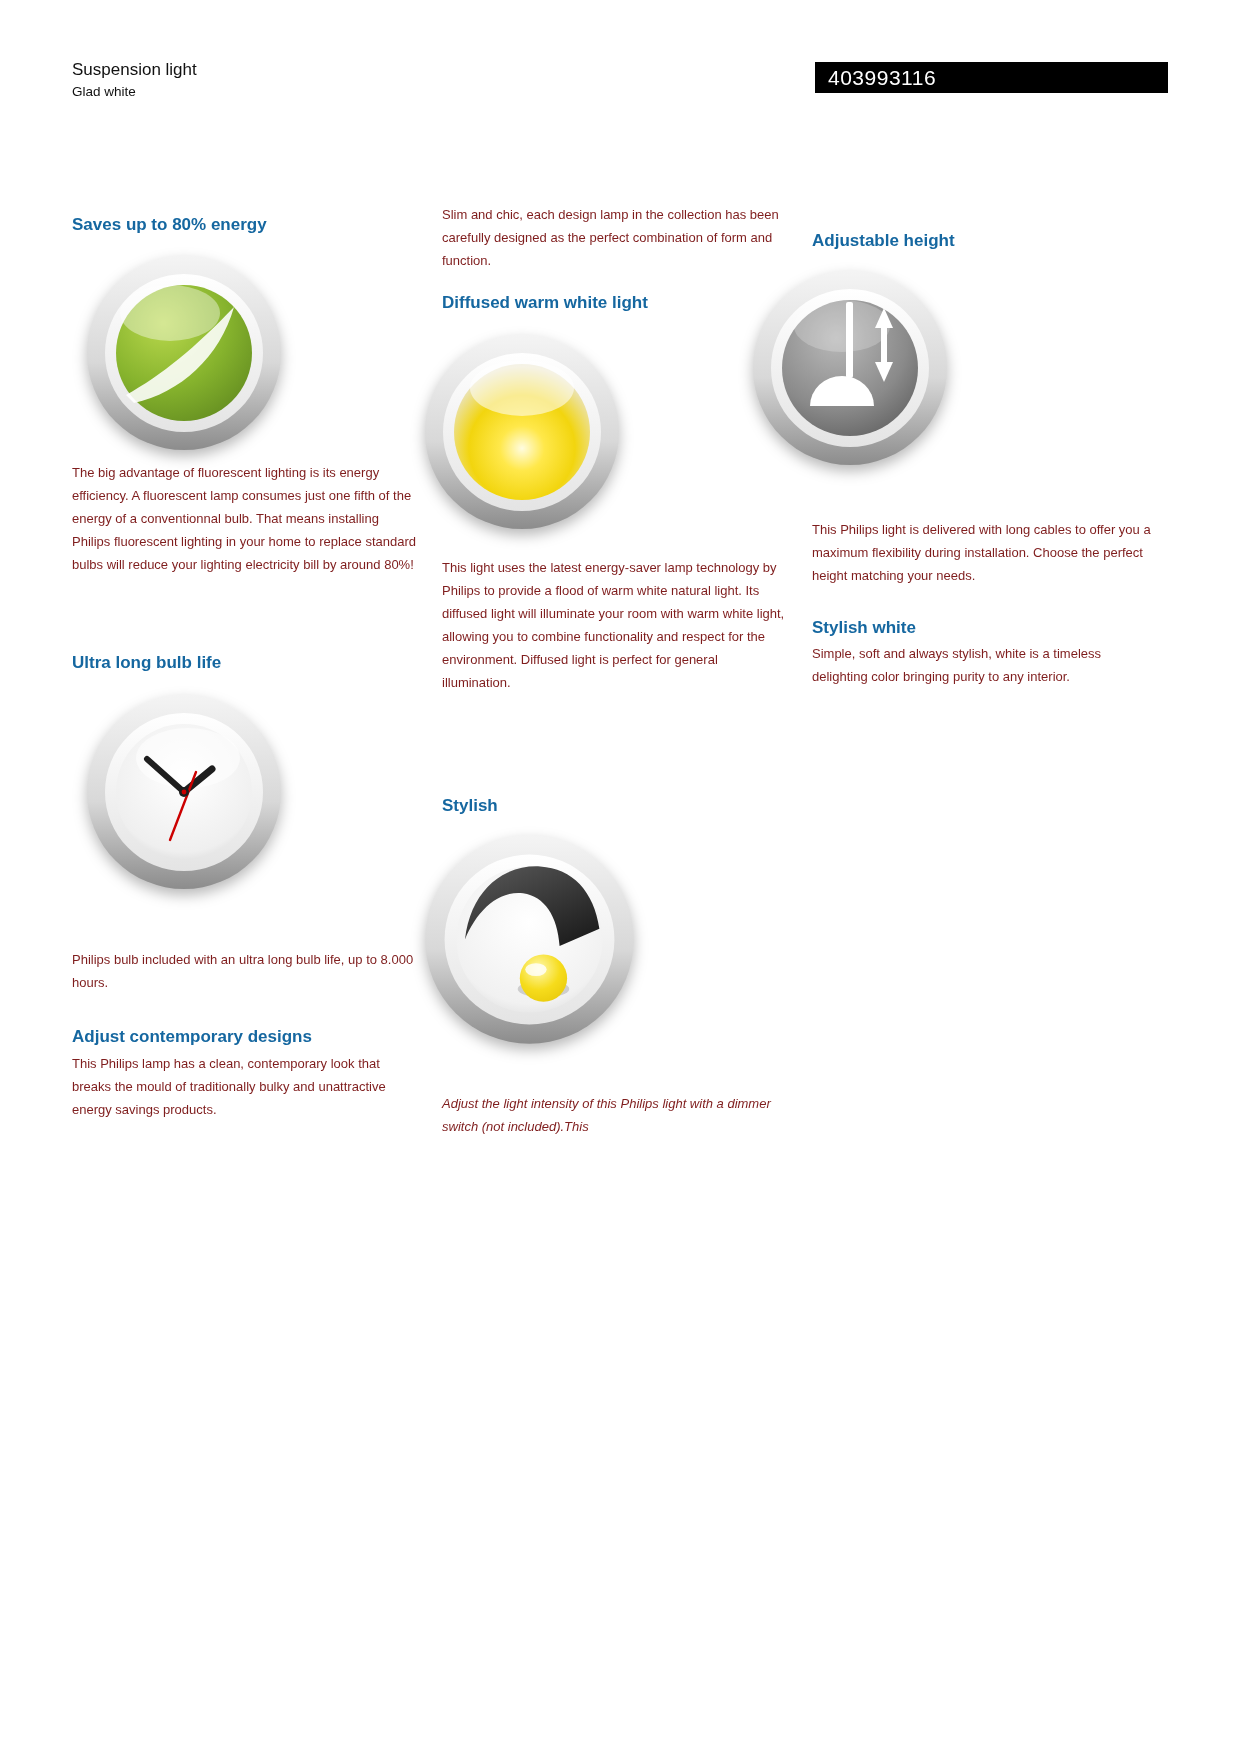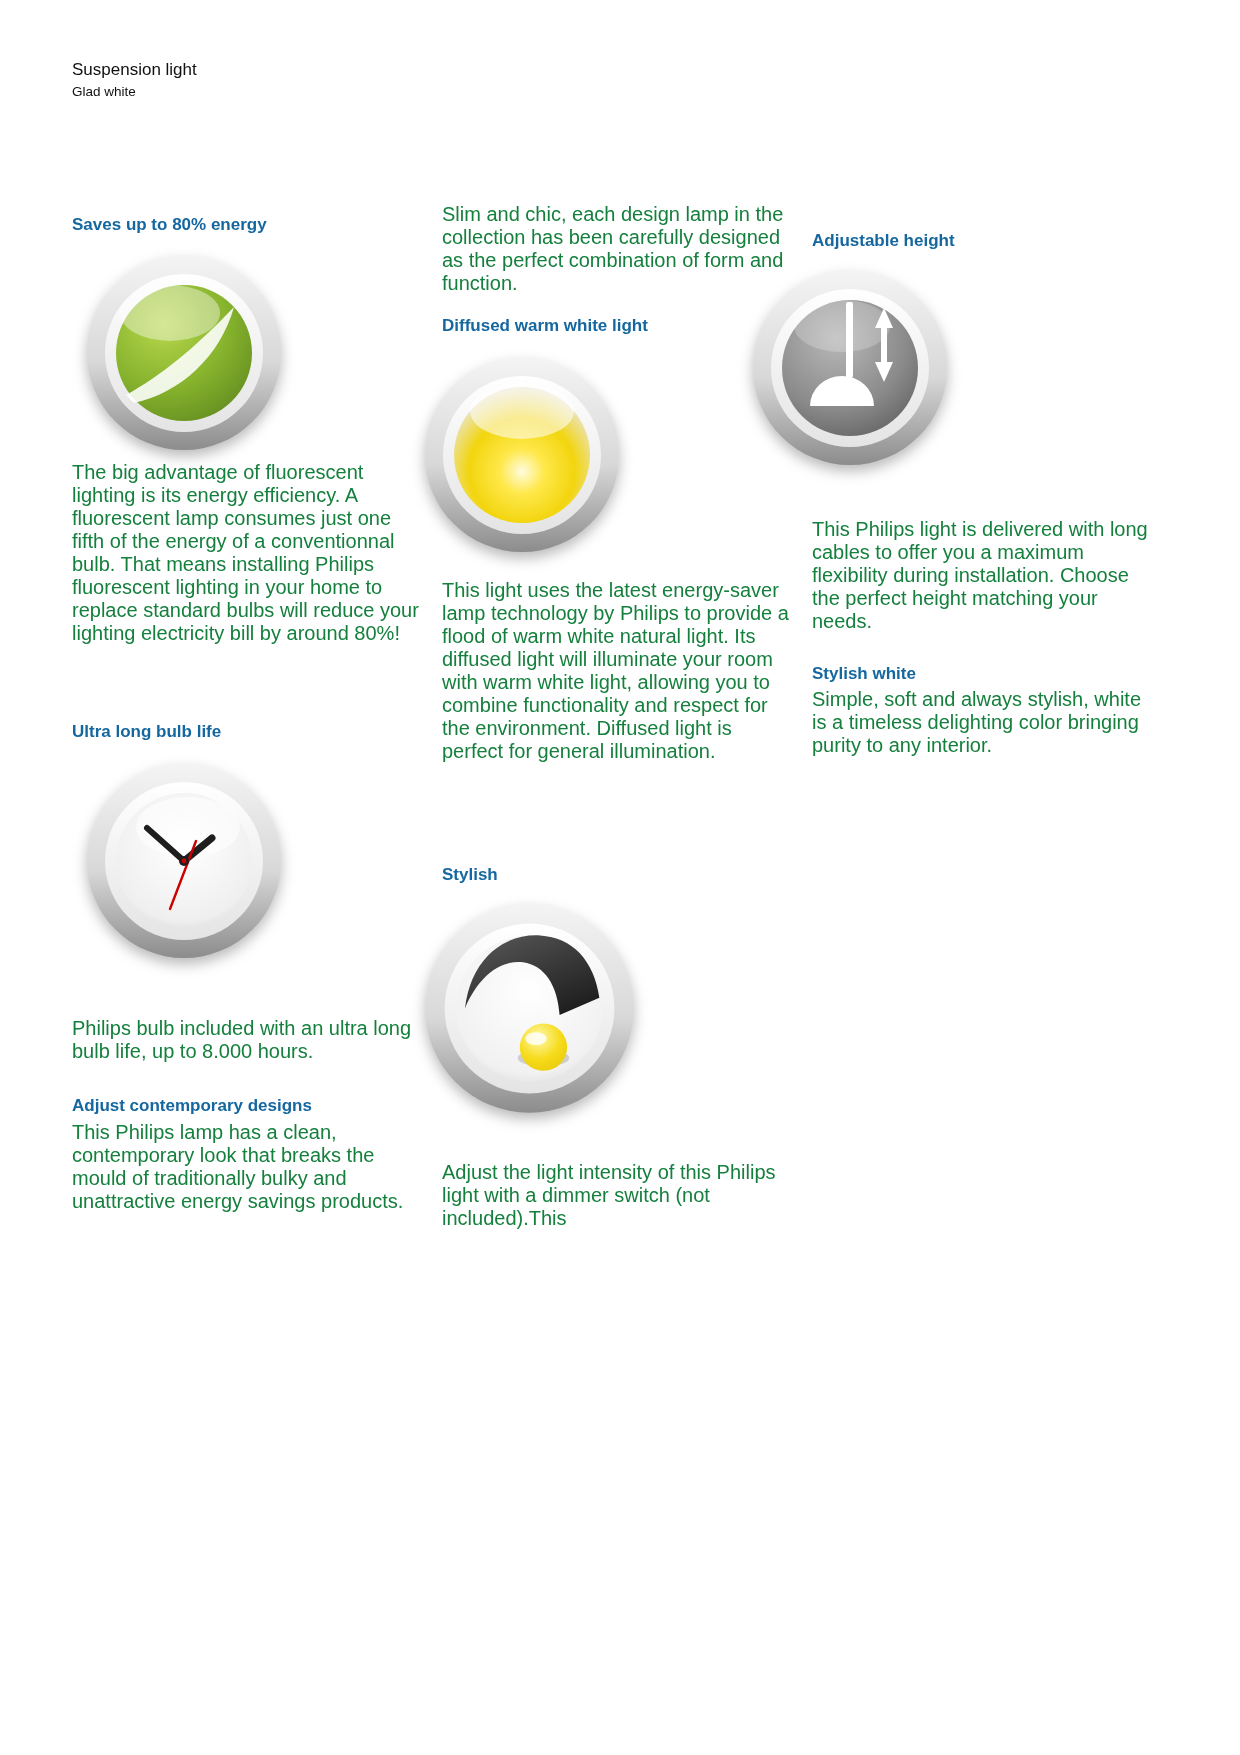--- a/index.html
+++ b/index.html
@@ -16,46 +16,49 @@
   .prod-name{position:absolute;left:72px;top:84px;font-size:13.5px;color:#111;}
   .title{position:absolute;left:70px;top:104px;margin:0;font-size:47px;font-weight:300;
          color:#2e7db8;letter-spacing:0.5px;}
   .prod-number-bar{position:absolute;left:815px;top:62px;width:353px;height:31px;
          background:#000;display:flex;align-items:center;}
   .prod-number-bar span{color:#fff;font-size:21px;padding-left:13px;letter-spacing:0.5px;}
   
   .columns{position:absolute;left:72px;top:200px;width:1096px;display:flex;gap:22px;}
   .col{width:348px;}
   .col h2{margin:0;font-size:17px;font-weight:bold;color:#1567a0;line-height:22px;}
-  .col p{margin:0;font-size:20px;line-height:23px;color:#15803d;}
+  .col p{margin:0;font-size:13px;line-height:23px;color:#7f1d1d;}
   
   .mt3{margin-top:3px !important;}   .mt4{margin-top:4px !important;}
   .mt8{margin-top:8px !important;}   .mt14{margin-top:14px !important;}
   .mt15{margin-top:15px !important;} .mt16{margin-top:16px !important;}
   .mt17{margin-top:17px !important;} .mt18{margin-top:18px !important;}
   .mt20{margin-top:20px !important;} .mt24{margin-top:24px !important;}
   .mt30{margin-top:30px !important;} .mt32{margin-top:32px !important;}
-  .mt45{margin-top:45px !important;} .mt50{margin-top:50px !important;}
+  .mt45{margin-top:45px !important;font-style:italic;} .mt50{margin-top:50px !important;}
   .mt56{margin-top:56px !important;} .mt76{margin-top:76px !important;}
   .mt101{margin-top:101px !important;}
   
   .icon-wrap{width:200px;height:200px;}
   .icon-wrap svg{display:block;filter:drop-shadow(0 6px 7px rgba(0,0,0,0.28));}
   .off-c1{margin-left:12px;}
   .off-c2{margin-left:-20px;}
   .off-c3{margin-left:-62px;}
   .tall{height:215px;width:215px;}
 </style>
 </head>
 <body>
 
 <div class="page">
 
   <div class="prod-type">Suspension light</div>
   <div class="prod-name">Glad white</div>
+  <div class="prod-number-bar">
+    <span>403993116</span>
+  </div>
 
   <main class="columns">
 
     <section class="col">
       <h2 class="mt14">Saves up to 80% energy</h2>
 
       <div class="icon-wrap off-c1 mt17">
         <svg viewBox="0 0 200 200" width="200" height="200">
           <defs>
             <linearGradient id="ring1" x1="0" y1="0" x2="0" y2="1">

